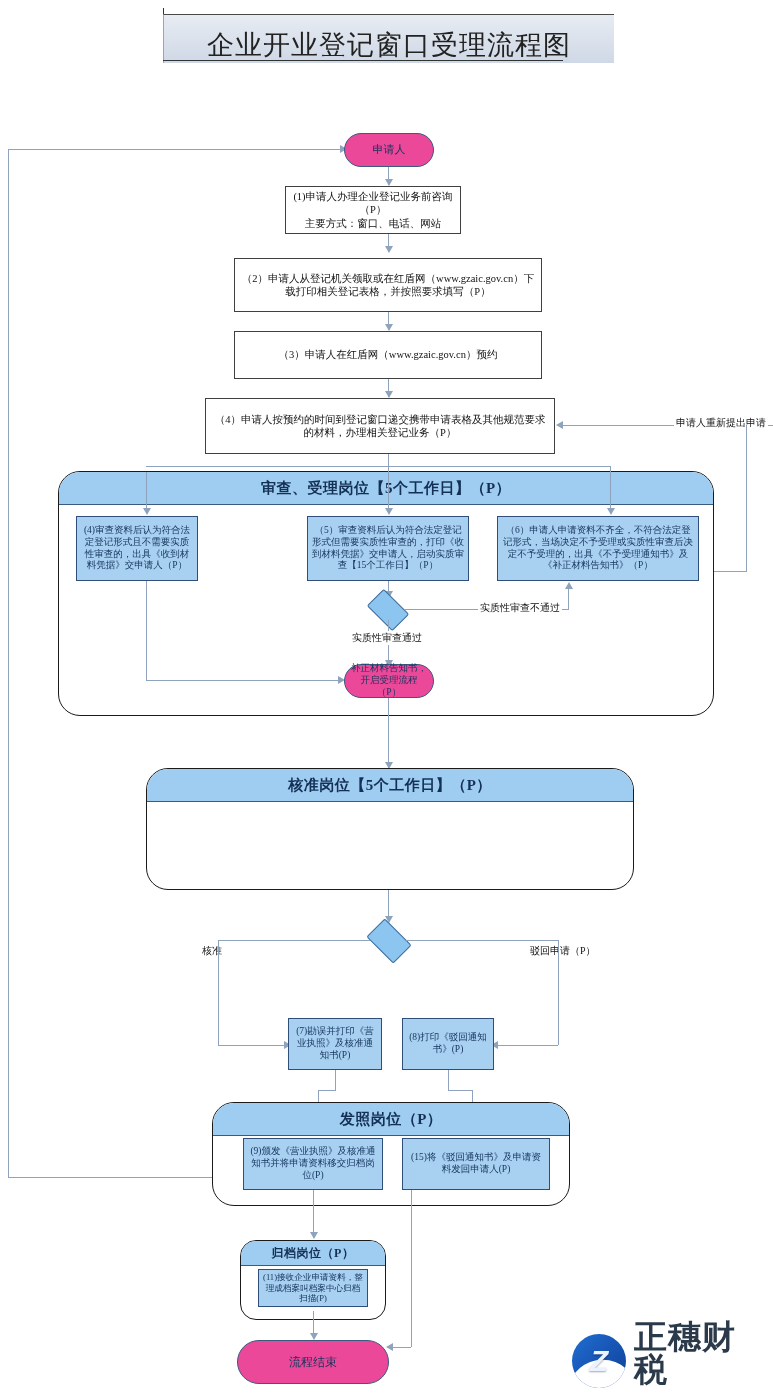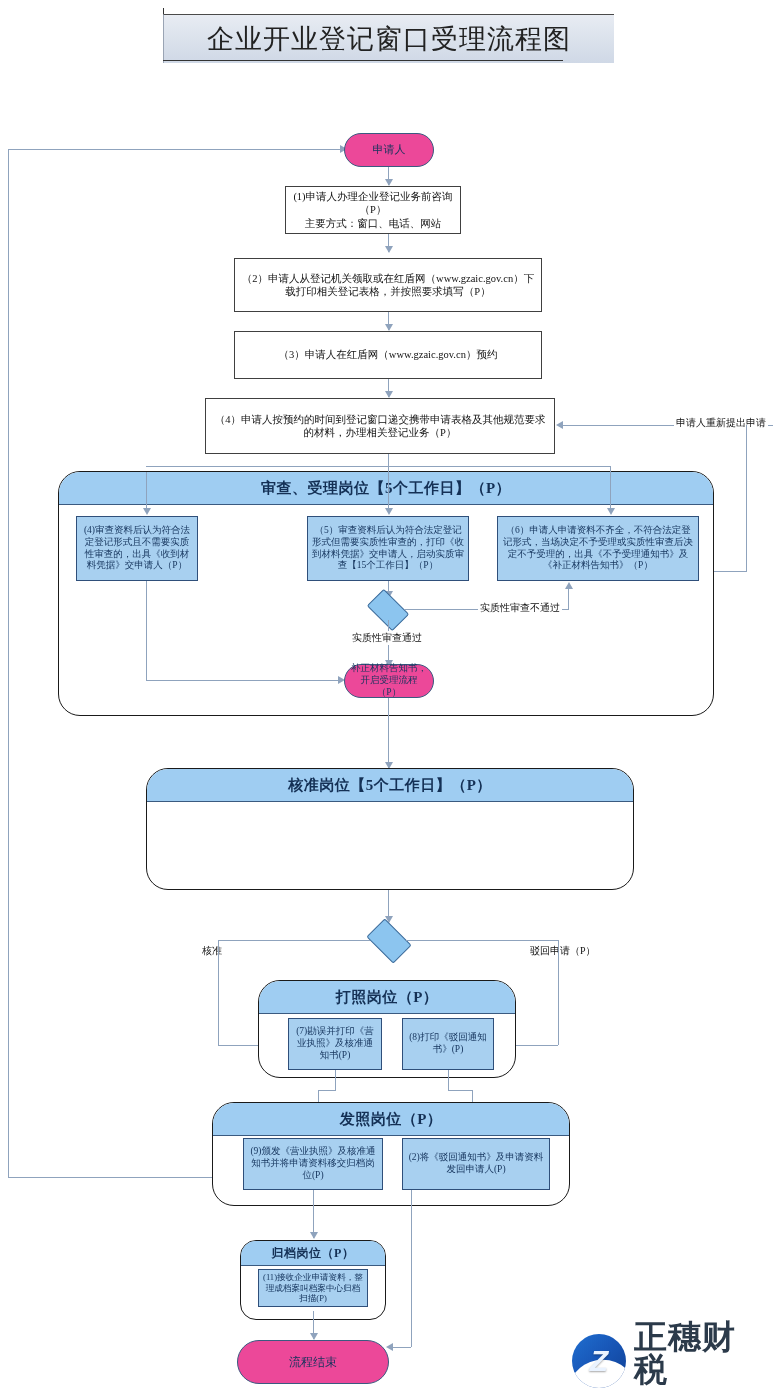--- a/index.html
+++ b/index.html
@@ -4,21 +4,21 @@
 <style>
   html,body{margin:0;padding:0;background:#ffffff;}
   body{font-family:"Liberation Serif","DejaVu Serif",serif;}
   #page{position:relative;width:773px;height:1393px;background:#fff;overflow:hidden;}
 
   
   .title-bar{
     position:absolute;left:163px;top:14px;width:450px;height:48px;
     background:linear-gradient(to bottom,#e8ecf3 0%,#dbe2ec 50%,#cfd8e6 100%);
     border-top:1px solid #4a4a4a;border-left:1px solid #9aa4b4;
-    display:flex;align-items:center;justify-content:center;
+    display:flex;align-items:flex-end;justify-content:center;
   }
   .title-bar .t{
     font-size:27px;letter-spacing:1px;color:#222;white-space:nowrap;
     font-family:"Liberation Serif","DejaVu Serif",serif;
   }
   .title-underline{position:absolute;left:163px;top:60px;width:400px;height:0;border-top:1px solid #333;}
   .title-tick{position:absolute;left:163px;top:8px;width:0;height:14px;border-left:1px solid #333;}
 
   
   .node{position:absolute;box-sizing:border-box;display:flex;align-items:center;justify-content:center;text-align:center;}
@@ -184,23 +184,20 @@
   <div class="ln lnv" style="left:218px;top:940px;height:105px;"></div>
   <div class="ln lnh" style="left:218px;top:1045px;width:68px;"></div>
   <div class="arw arw-r" style="left:284px;top:1041px;"></div>
 
   <div class="ln lnh" style="left:406px;top:940px;width:152px;"></div>
   <div class="elbl" style="left:528px;top:944px;background:transparent;">驳回申请（P）</div>
   <div class="ln lnv" style="left:558px;top:940px;height:105px;"></div>
   <div class="ln lnh" style="left:498px;top:1045px;width:60px;"></div>
   <div class="arw arw-l" style="left:491px;top:1041px;"></div>
 
-  <div class="node bigbox" style="left:258px;top:980px;width:258px;height:98px;">
-    <div class="bigbox-header">打照岗位（P）</div>
-  </div>
 
   <div class="node bluebox" style="left:288px;top:1018px;width:94px;height:52px;">
     <span class="txt">(7)勘误并打印《营业执照》及核准通知书(P)</span>
   </div>
   <div class="node bluebox" style="left:402px;top:1018px;width:92px;height:52px;">
     <span class="txt">(8)打印《驳回通知书》(P)</span>
   </div>
 
   <div class="ln lnv" style="left:335px;top:1070px;height:20px;"></div>
   <div class="ln lnh" style="left:318px;top:1090px;width:18px;"></div>
@@ -213,21 +210,21 @@
   <div class="arw arw-d" style="left:469px;top:1118px;"></div>
 
   <div class="node bigbox" style="left:212px;top:1102px;width:358px;height:104px;">
     <div class="bigbox-header">发照岗位（P）</div>
   </div>
 
   <div class="node bluebox" style="left:243px;top:1138px;width:140px;height:52px;">
     <span class="txt">(9)颁发《营业执照》及核准通知书并将申请资料移交归档岗位(P)</span>
   </div>
   <div class="node bluebox" style="left:402px;top:1138px;width:148px;height:52px;">
-    <span class="txt">(2)将《驳回通知书》及申请资料发回申请人(P)</span>
+    <span class="txt">(15)将《驳回通知书》及申请资料发回申请人(P)</span>
   </div>
 
   <div class="ln lnv" style="left:313px;top:1190px;height:48px;"></div>
   <div class="arw arw-d" style="left:310px;top:1232px;"></div>
 
   <div class="ln lnv" style="left:411px;top:1190px;height:157px;"></div>
   <div class="ln lnh" style="left:393px;top:1347px;width:18px;"></div>
   <div class="arw arw-l" style="left:386px;top:1343px;"></div>
 
   <div class="node bigbox" style="left:240px;top:1240px;width:146px;height:80px;border-radius:16px;">

